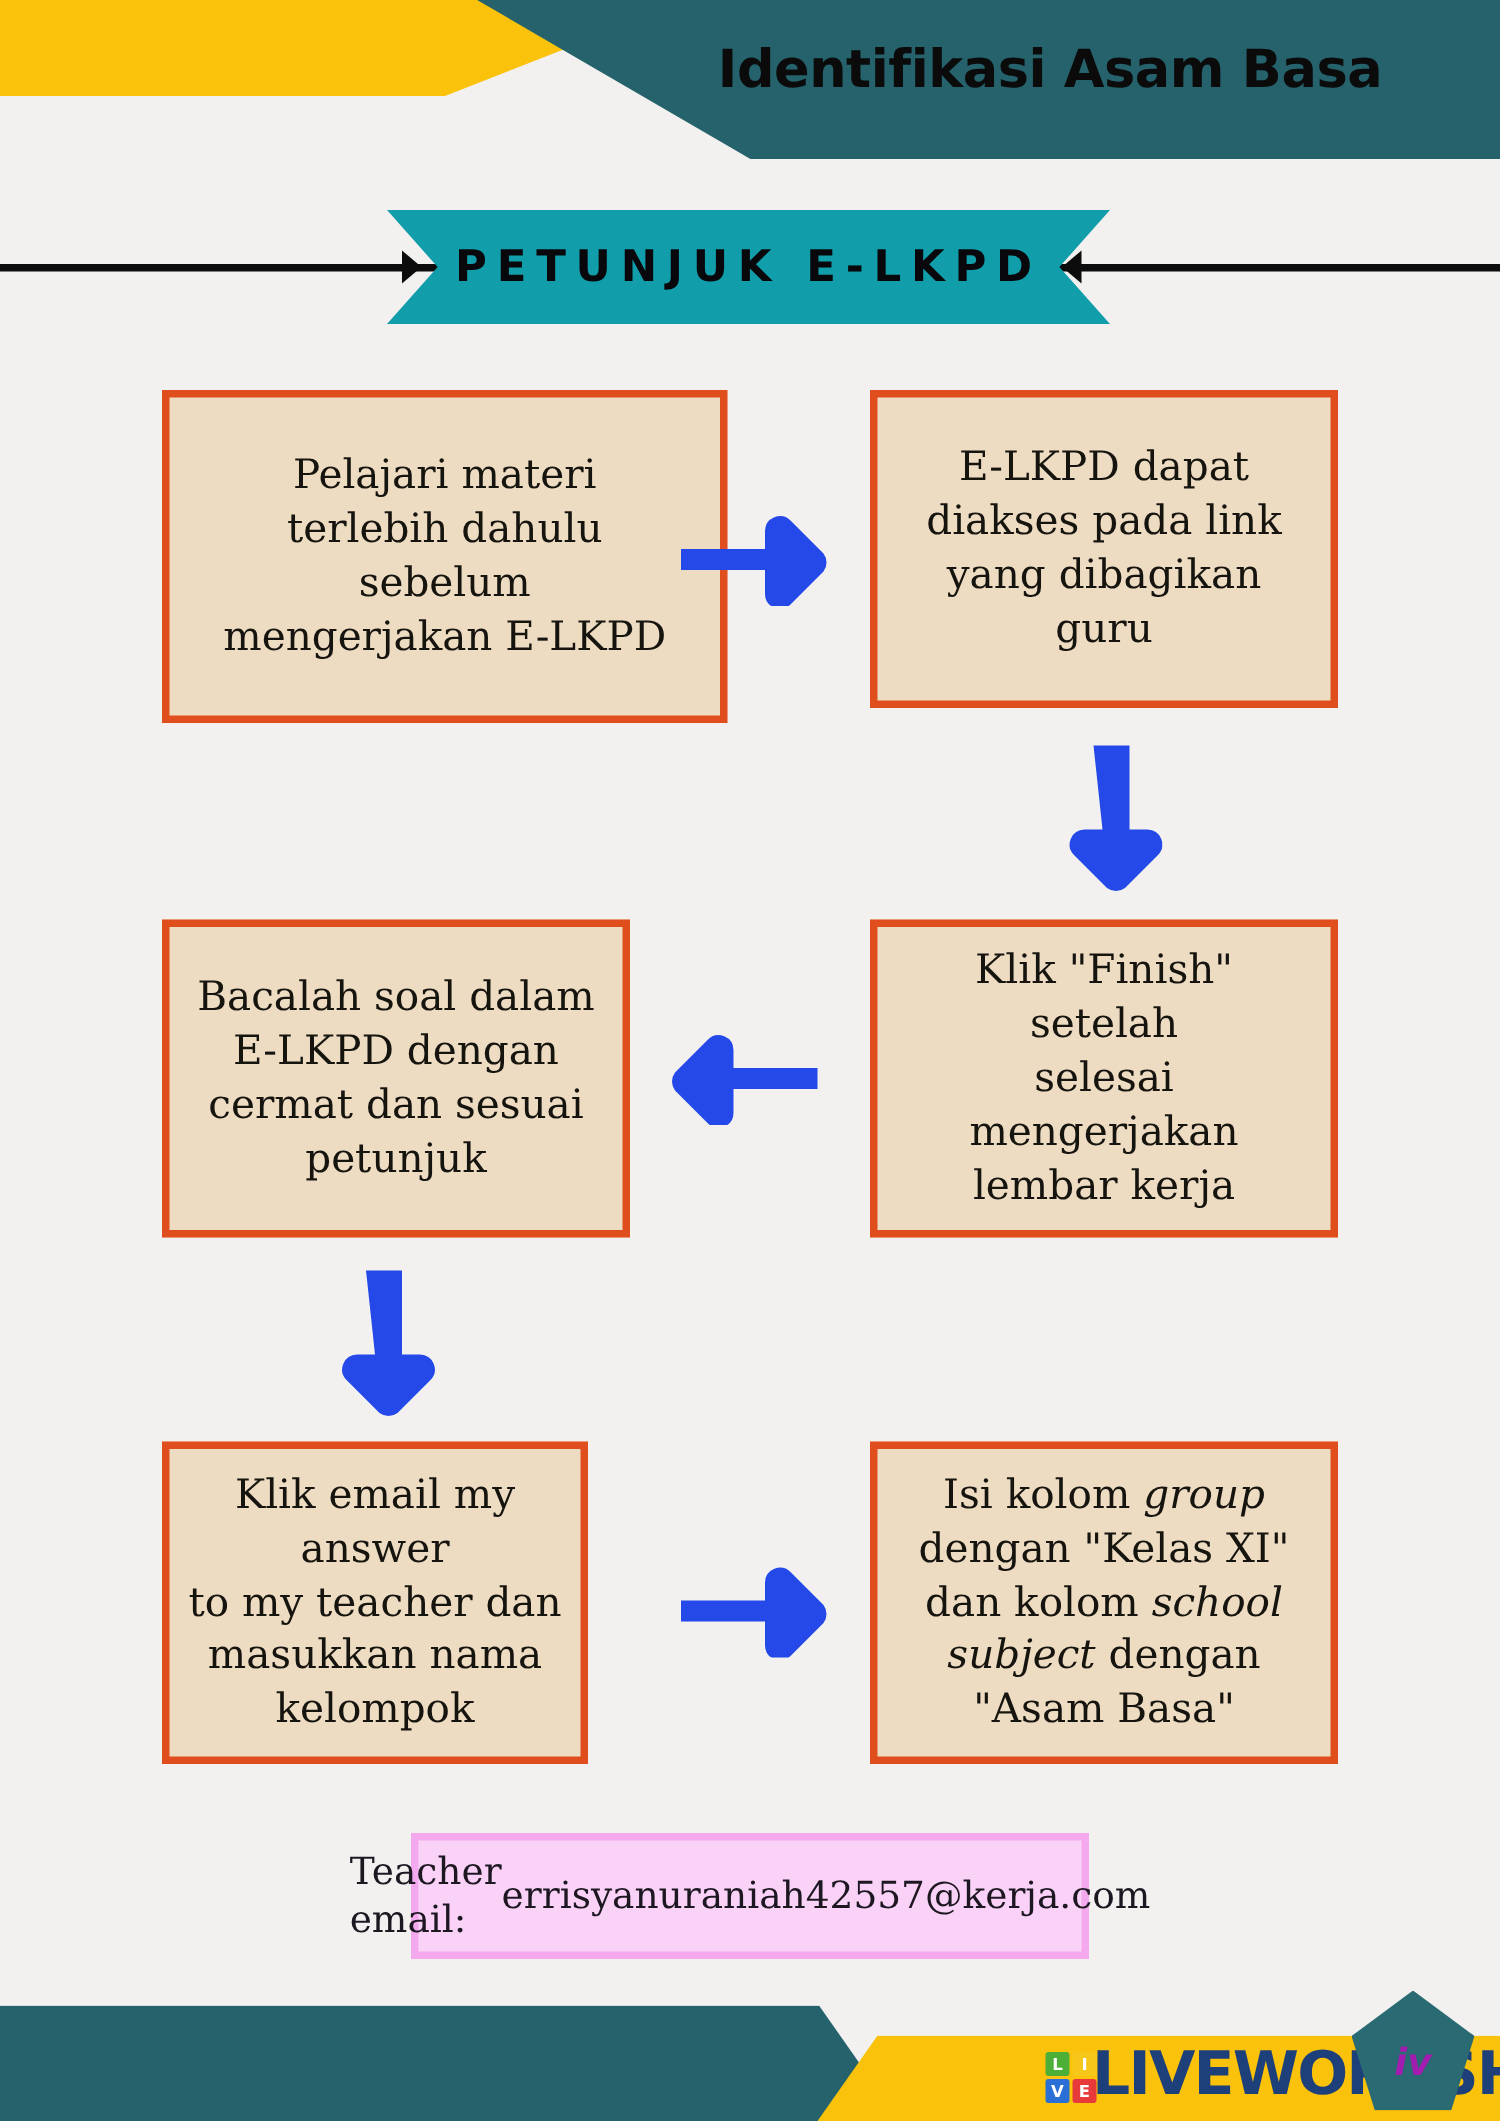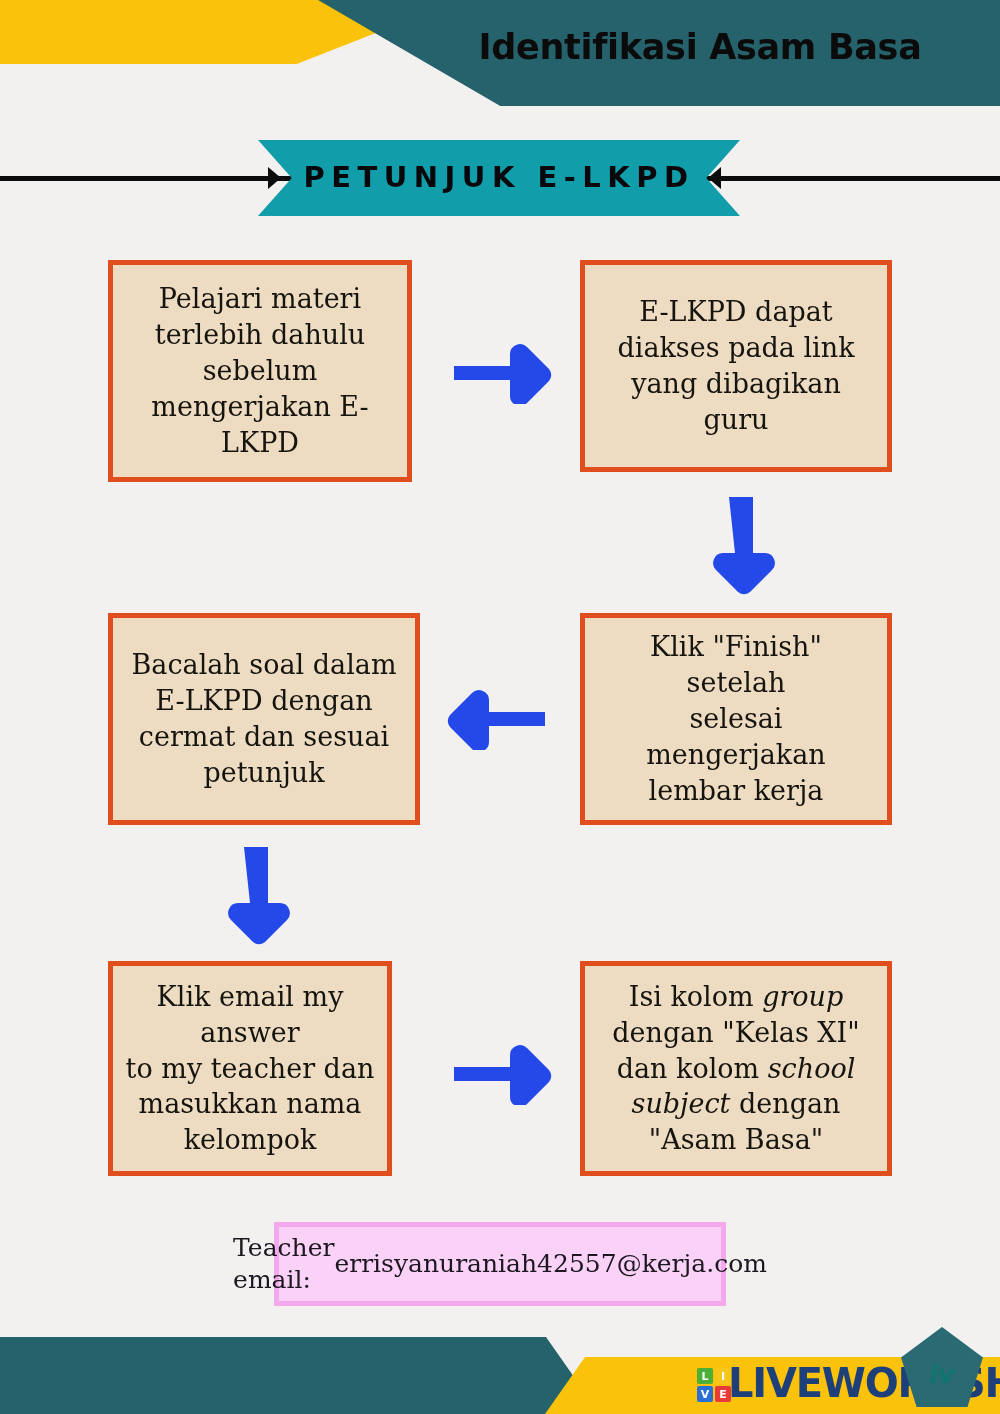--- a/index.html
+++ b/index.html
@@ -108,21 +108,21 @@
     padding: 8px 12px;
     text-align: center;
     color: #16140f;
     font-size: 27px;
     line-height: 1.33;
     font-family: "DejaVu Serif", "Liberation Serif", serif;
   }
   .flowbox .txt { display: block; width: 100%; }
   .flowbox em { }
 
-  #box-1 { left: 108px; top: 260px; width: 304px; height: 222px; }
+  #box-1 { left: 108px; top: 260px; width: 377px; height: 222px; }
   #box-2 { left: 580px; top: 260px; width: 312px; height: 212px; }
   #box-3 { left: 108px; top: 613px; width: 312px; height: 212px; }
   #box-4 { left: 580px; top: 613px; width: 312px; height: 212px; }
   #box-5 { left: 108px; top: 961px; width: 284px; height: 215px; }
   #box-6 { left: 580px; top: 961px; width: 312px; height: 215px; }
 
   
   .arrow {
     position: absolute;
     z-index: 3;
@@ -210,21 +210,21 @@
   }
   .badge-text {
     position: absolute;
     left: 901px; top: 1360px;
     width: 82px;
     text-align: center;
     font-family: "DejaVu Sans", "Liberation Sans", sans-serif;
     font-weight: bold;
     font-style: italic;
     font-size: 25px;
-    color: #0f766e;
+    color: #a21caf;
     z-index: 7;
   }
 </style>
 </head>
 <body>
 
 <div class="page">
 
   <div class="header-yellow"></div>
   <div class="header-teal"></div>

